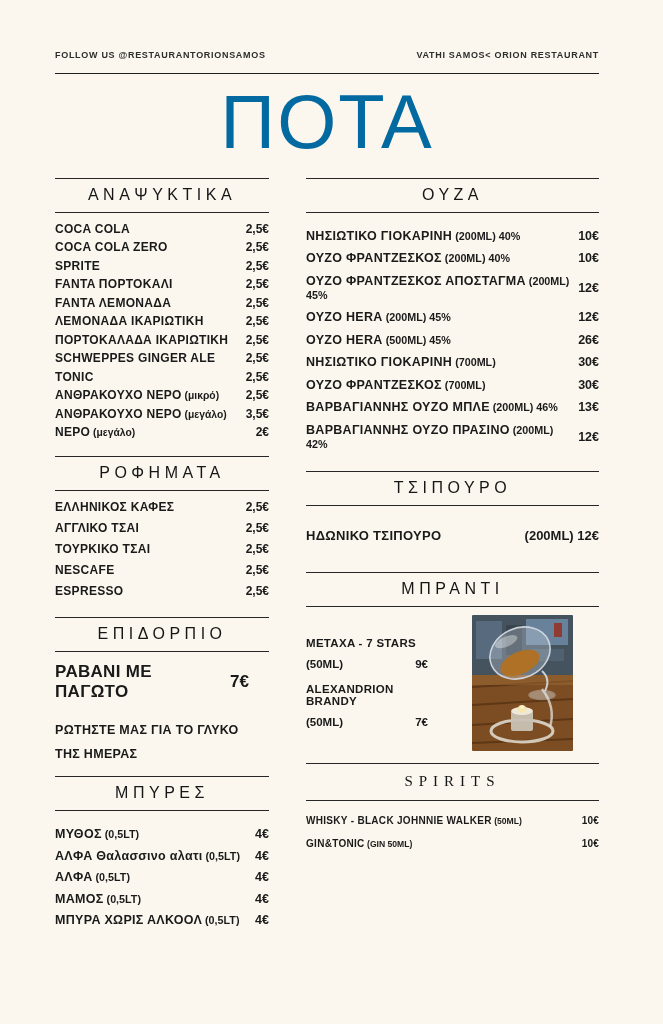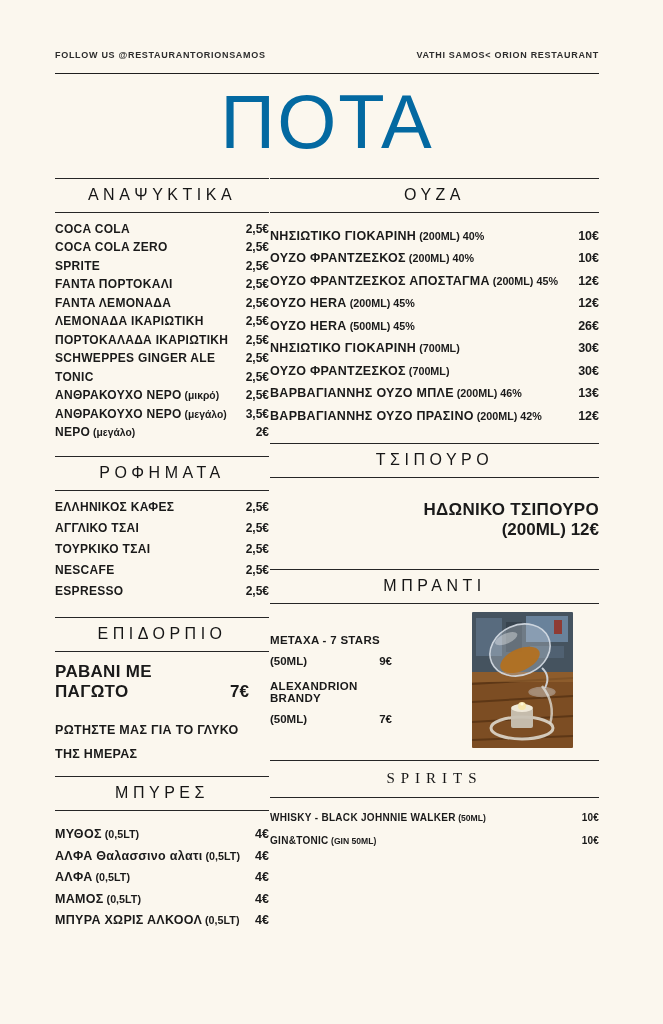--- a/index.html
+++ b/index.html
@@ -15,48 +15,48 @@
   
   .top-header { display:flex; justify-content:space-between; align-items:baseline;
     font-size:9px; letter-spacing:.7px; font-weight:bold; color:#2d2d2d;gap:32px; }
   .header-rule { border-top:1.6px solid #1f1f1f; margin-top:13px; }
 
   
   .page-title { text-align:center; font-size:76px; font-weight:400; letter-spacing:2px;
     color:#0369a1; margin:6px 0 14px; line-height:1.1; }
 
   
-  .columns { display:flex; gap:1px; align-items:flex-start; }
+  .columns { display:flex; gap:37px; align-items:flex-start; }
   .col-left { width:214px; flex:none; }
   .col-right { flex:1; }
 
   .rule { border-top:1.1px solid #262626; }
   .section-heading { text-align:center; font-size:16px; font-weight:400;
     letter-spacing:4.5px; color:#161616; padding:7px 0 8px; }
   .section-heading.serif { font-family:"Liberation Serif", serif; font-size:15px;
     letter-spacing:6px; padding:9px 0 10px; }
 
   .items { padding:9px 0 12px; }
-  .item-row { display:flex; justify-content:space-between; align-items:flex-end; }
+  .item-row { display:flex; justify-content:space-between; align-items:center; }
   .item-label { font-weight:bold; letter-spacing:.3px; }
   .item-detail { font-weight:bold; font-size:.86em; letter-spacing:0; }
   .item-price { font-weight:bold; white-space:nowrap; padding-left:8px; }
 
   
   .col-left .item-row { font-size:12px; margin-bottom:4.5px; }
   .col-right .item-row { font-size:12.5px; margin-bottom:8.5px; }
   .items.rofimata .item-row { margin-bottom:7px; }
   .items.ouza { padding-top:16px; }
   .items.beers { padding-top:16px; }
   .items.beers .item-row { font-size:12.5px; margin-bottom:7.5px; }
   .items.epidorpio { padding-top:10px; padding-bottom:10px; }
   .items.epidorpio .item-row { font-size:17px; margin-bottom:6px; }
   .items.epidorpio .item-price { padding-right:20px; }
   .items.tsipouro { padding:22px 0 20px; }
-  .items.tsipouro .item-row { font-size:17px;flex-direction:column; }
+  .items.tsipouro .item-row { font-size:13px; }
   .items.spirits { padding-top:14px; }
   .items.spirits .item-row { font-size:10px; letter-spacing:.2px; margin-bottom:12px; }
 
   .dessert-note { font-size:12.5px; font-weight:bold; letter-spacing:.3px;
     line-height:1.95; width:212px; padding-bottom:10px; }
 
   
   .brandy-flex { display:flex; justify-content:space-between; padding:8px 26px 12px 0; }
   .brandy-entries { padding-top:22px; width:128px; }
   .brandy-entry { margin-bottom:13px; }

